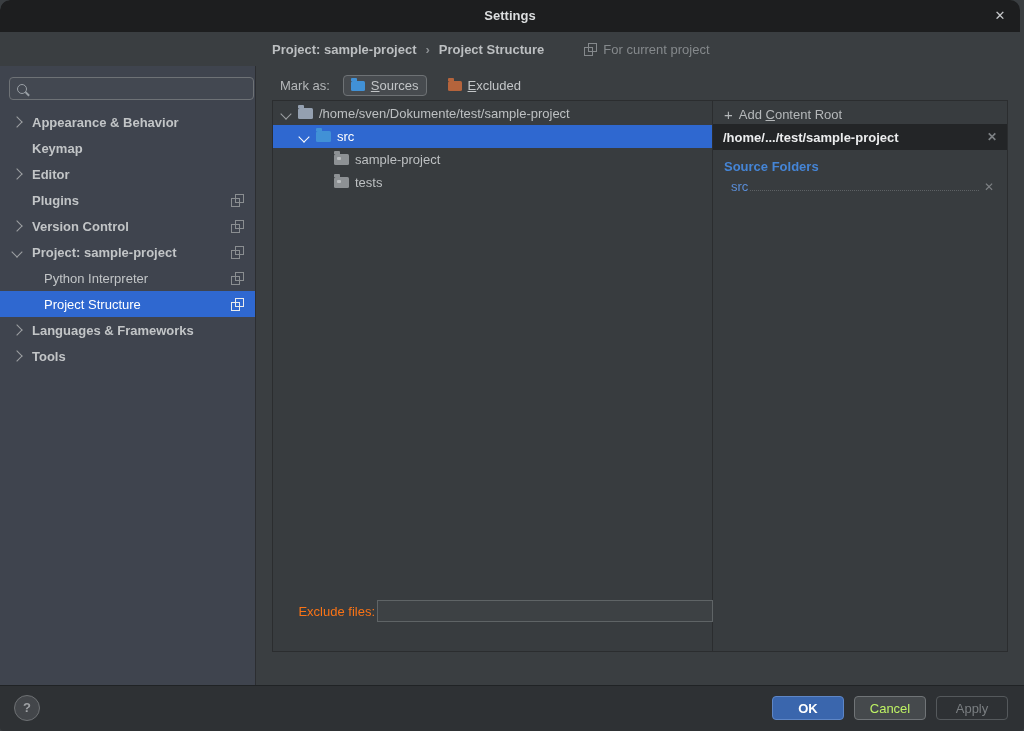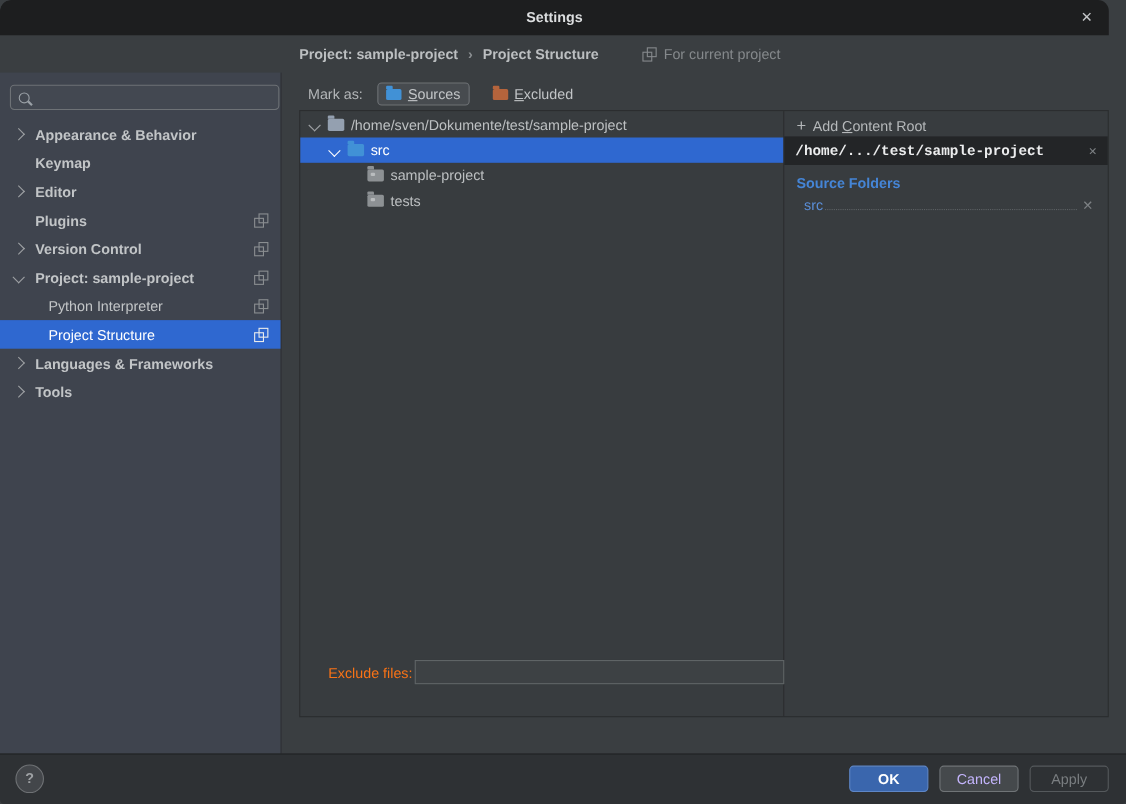--- a/index.html
+++ b/index.html
@@ -2,21 +2,21 @@
 <html><head>
 <meta charset="utf-8">
 <style>
   html,body{margin:0;padding:0;}
   body{
     width:1024px;height:731px;position:relative;overflow:hidden;
     background:#3a3e41;font-family:"Liberation Sans",sans-serif;
     border-radius:10px 10px 4px 4px;color:#bdc0c2;font-size:13px;
   }
   
-  .titlebar{position:absolute;top:0;left:0;right:16px;height:32px;background:#1d1e1f;border-radius:10px 10px 0 0;}
+  .titlebar{position:absolute;top:0;left:0;right:4px;height:32px;background:#1d1e1f;border-radius:10px 10px 0 0;}
   .titlebar .title{display:block;text-align:center;line-height:32px;font-weight:bold;color:#dcdedf;font-size:13px;}
   .titlebar .close{position:absolute;right:10px;top:0;width:20px;text-align:center;line-height:32px;color:#c6c8ca;font-size:13px;cursor:default;}
   
   .sidebar{position:absolute;top:32px;left:0;width:255px;bottom:45px;background:#3f444e;border-right:1px solid #2c2e31;margin-top:34px;}
   .searchbox{position:absolute;top:11px;left:9px;width:236px;height:21px;background:#434851;border:1px solid #6e7276;border-radius:4px;display:flex;align-items:center;padding-left:7px;}
   .search-icon{width:8px;height:8px;border:1.5px solid #9aa0a6;border-radius:50%;position:relative;display:inline-block;}
   .search-icon::after{content:"";position:absolute;width:5px;height:1.5px;background:#9aa0a6;transform:rotate(45deg);right:-4px;bottom:-2px;}
   .searchbox input{flex:1;background:transparent;border:none;outline:none;color:#d0d3d5;font:13px "Liberation Sans",sans-serif;margin-left:5px;width:190px;}
   .side-items{position:absolute;top:43px;left:0;right:0;}
   .side-item{height:26px;display:flex;align-items:center;padding-left:12px;color:#c2c5c7;cursor:default;}
@@ -70,33 +70,33 @@
   
   .exclude-label{position:absolute;left:8px;top:503px;width:94px;text-align:right;color:#f97316;}
   .exclude-input{position:absolute;left:104px;top:499px;width:326px;height:20px;background:#3d4144;border:1px solid #5f6466;color:#d0d3d5;font:13px "Liberation Sans",sans-serif;outline:none;padding:0 4px;box-sizing:content-box;}
   .hint{position:absolute;left:106px;color:#85898c;white-space:pre-wrap;line-height:17px;}
   .hint1{top:528px;}
   .hint2{top:545px;}
   .hint .b{font-weight:bold;color:#9b9fa3;}
   
   .add-root{height:20px;margin-top:3px;display:flex;align-items:center;padding-left:11px;color:#b5b8ba;cursor:default;white-space:pre;}
   .plus{font-size:15px;margin-right:6px;color:#b5b8ba;}
-  .root-row{height:26px;background:#232527;display:flex;align-items:center;padding:0 10px;color:#ecedee;font-weight:bold;cursor:default;font-family:Liberation Mono, monospace;}
+  .root-row{height:26px;background:#232527;display:flex;align-items:center;padding:0 10px;color:#ecedee;font-weight:bold;cursor:default;}
   .root-row .spacer{flex:1;}
   .x-icon{color:#7d8184;font-size:12px;cursor:default;}
   .sf-title{margin:9px 0 0 11px;color:#4585d6;font-weight:bold;}
   .sf-item{margin:5px 13px 0 18px;display:flex;align-items:baseline;color:#5a8ed8;}
   .sf-item .leader{flex:1;border-bottom:1px dotted #5d6164;margin:0 5px 3px 2px;}
   
   .footer{position:absolute;left:0;right:0;bottom:0;height:45px;background:#2e3134;border-top:1px solid #202325;}
   .help-btn{position:absolute;left:14px;top:9px;width:24px;height:24px;border:1px solid #6e7174;border-radius:50%;background:#43464a;color:#9fa2a5;text-align:center;line-height:24px;font-weight:bold;cursor:default;}
   .buttons{position:absolute;right:16px;top:10px;display:flex;gap:10px;}
   .btn{min-width:72px;height:24px;border-radius:4px;font:13px "Liberation Sans",sans-serif;text-align:center;padding:0 12px;cursor:default;}
   .btn-ok{background:#3a66ad;border:1px solid #5e86c6;color:#fff;font-weight:bold;}
-  .btn-cancel{background:#45494c;border:1px solid #707477;color:#c4b5fd;}
+  .btn-cancel{background:#45494c;border:1px solid #707477;color:#bef264;}
   .btn-apply{background:transparent;border:1px solid #55595c;color:#7a7e81;}
 </style>
 </head>
 <body>
 
 <div class="titlebar">
   <span class="title">Settings</span>
   <span class="close">✕</span>
 </div>
 

